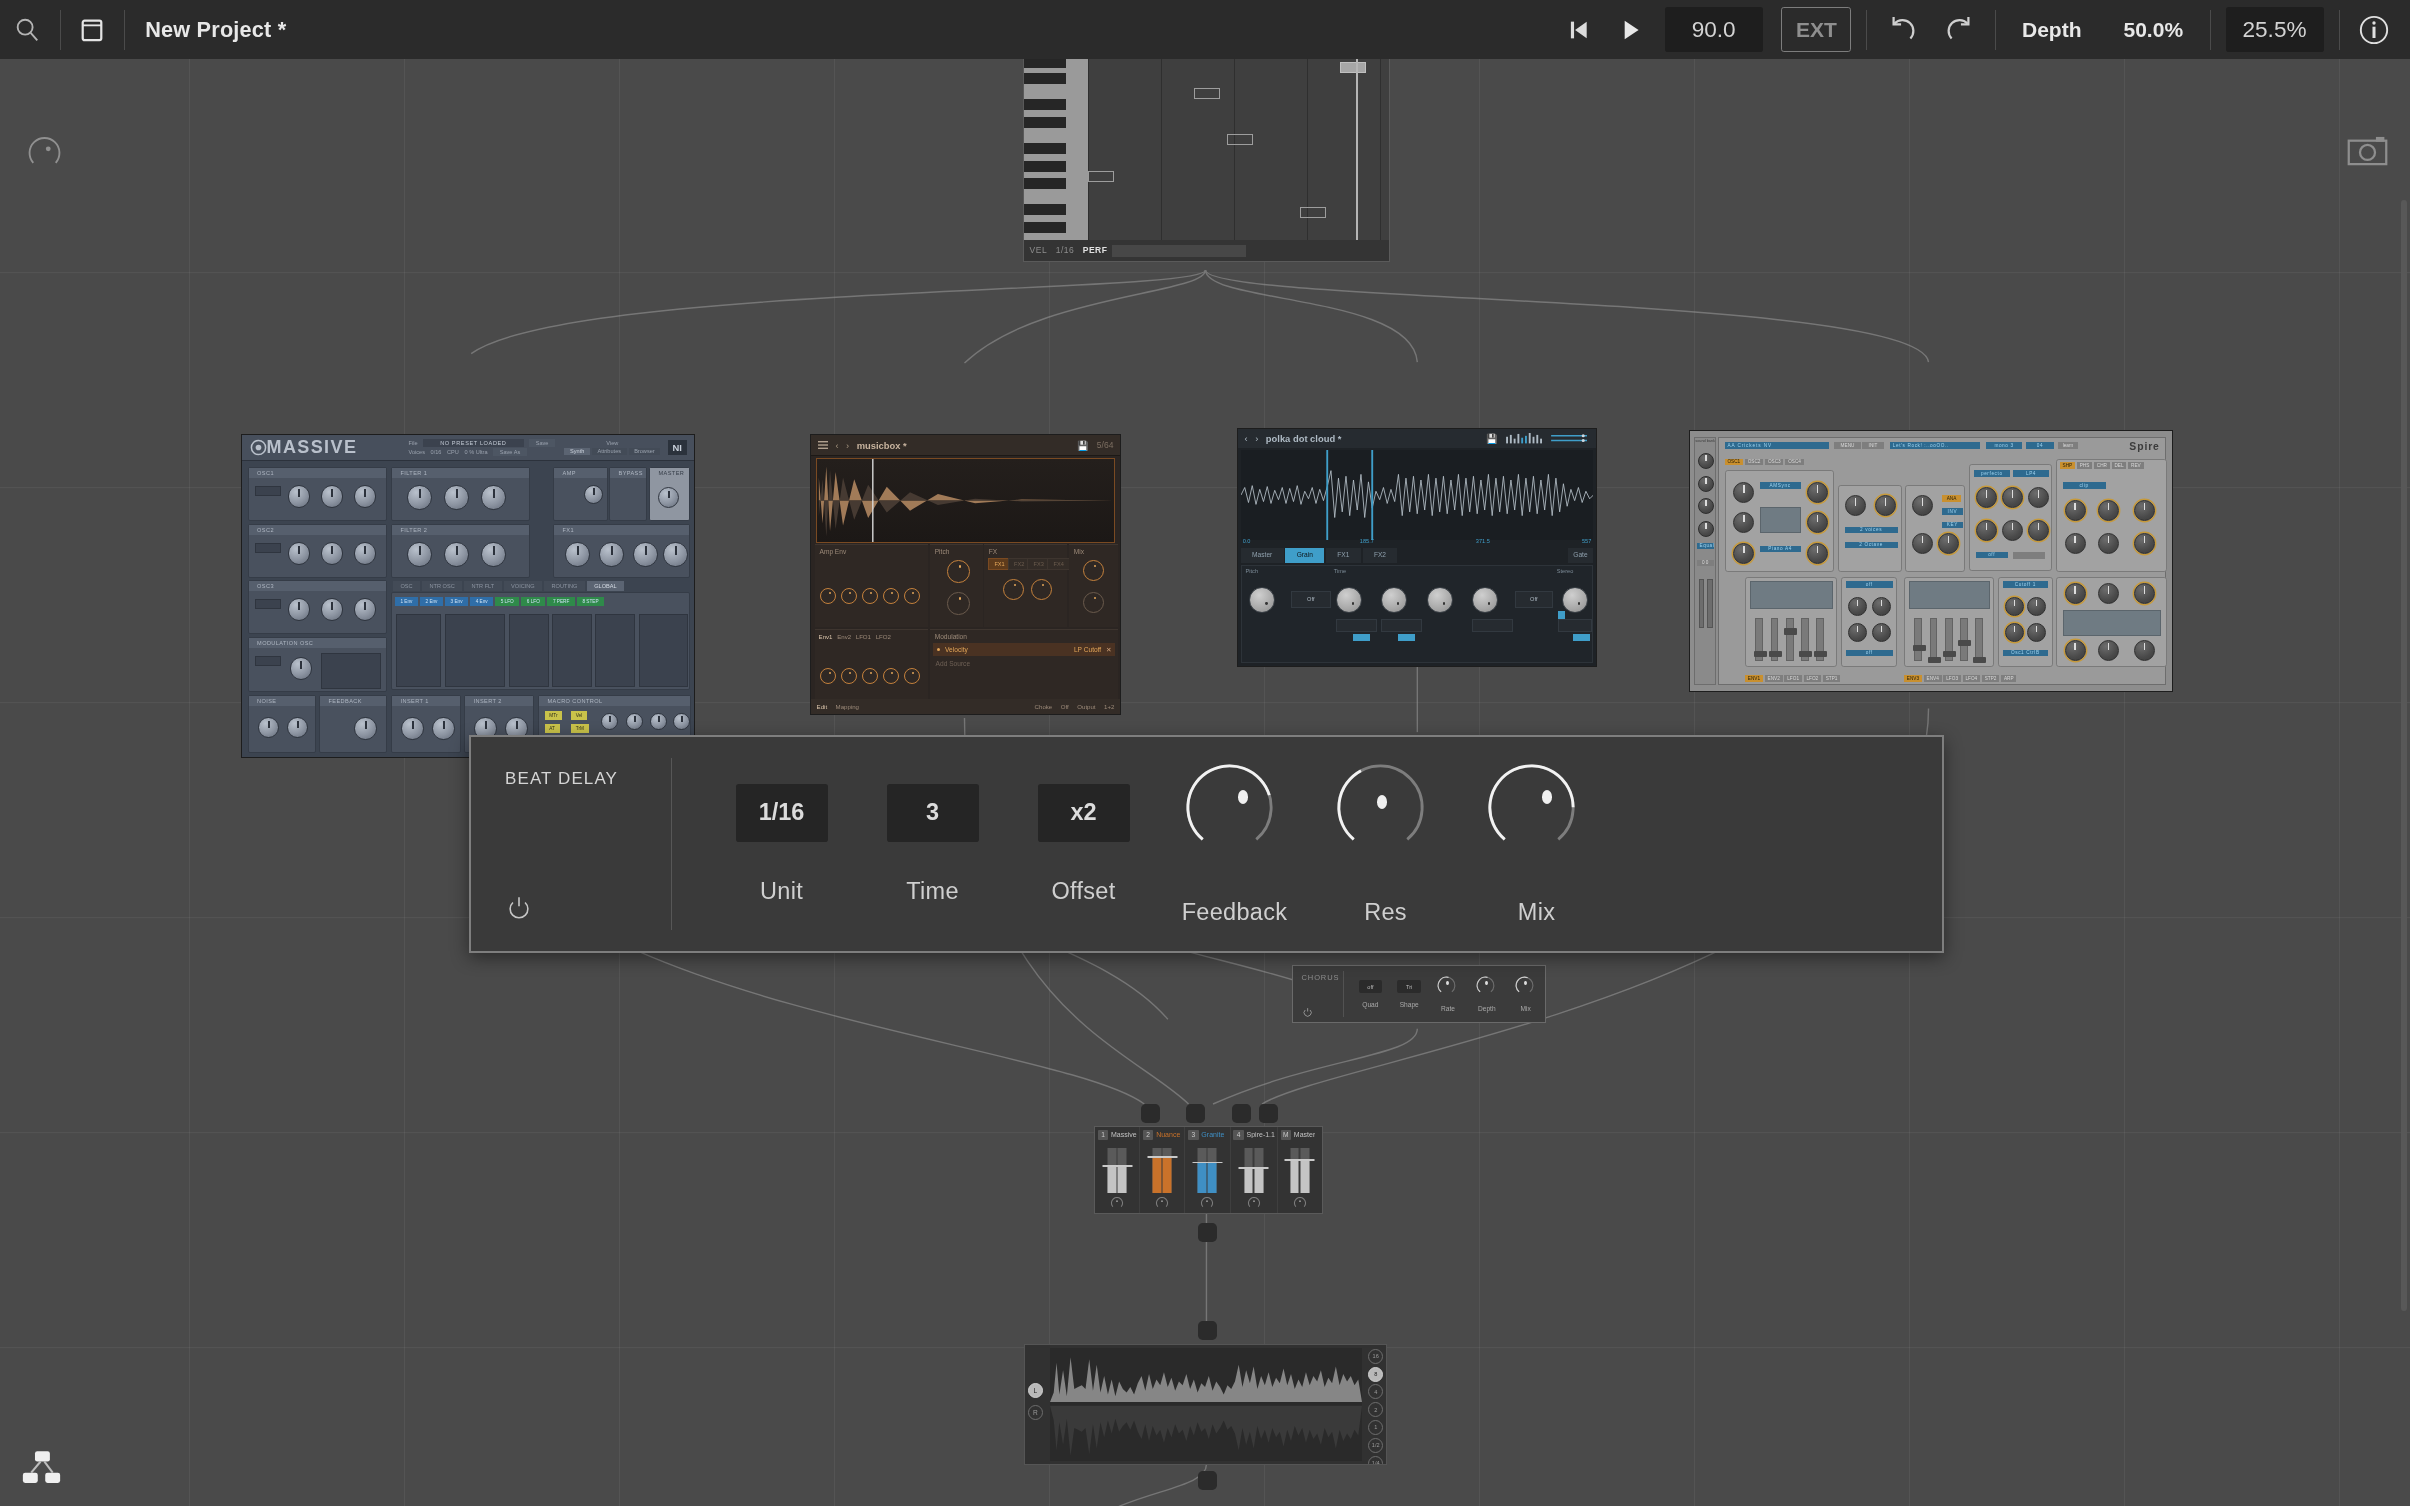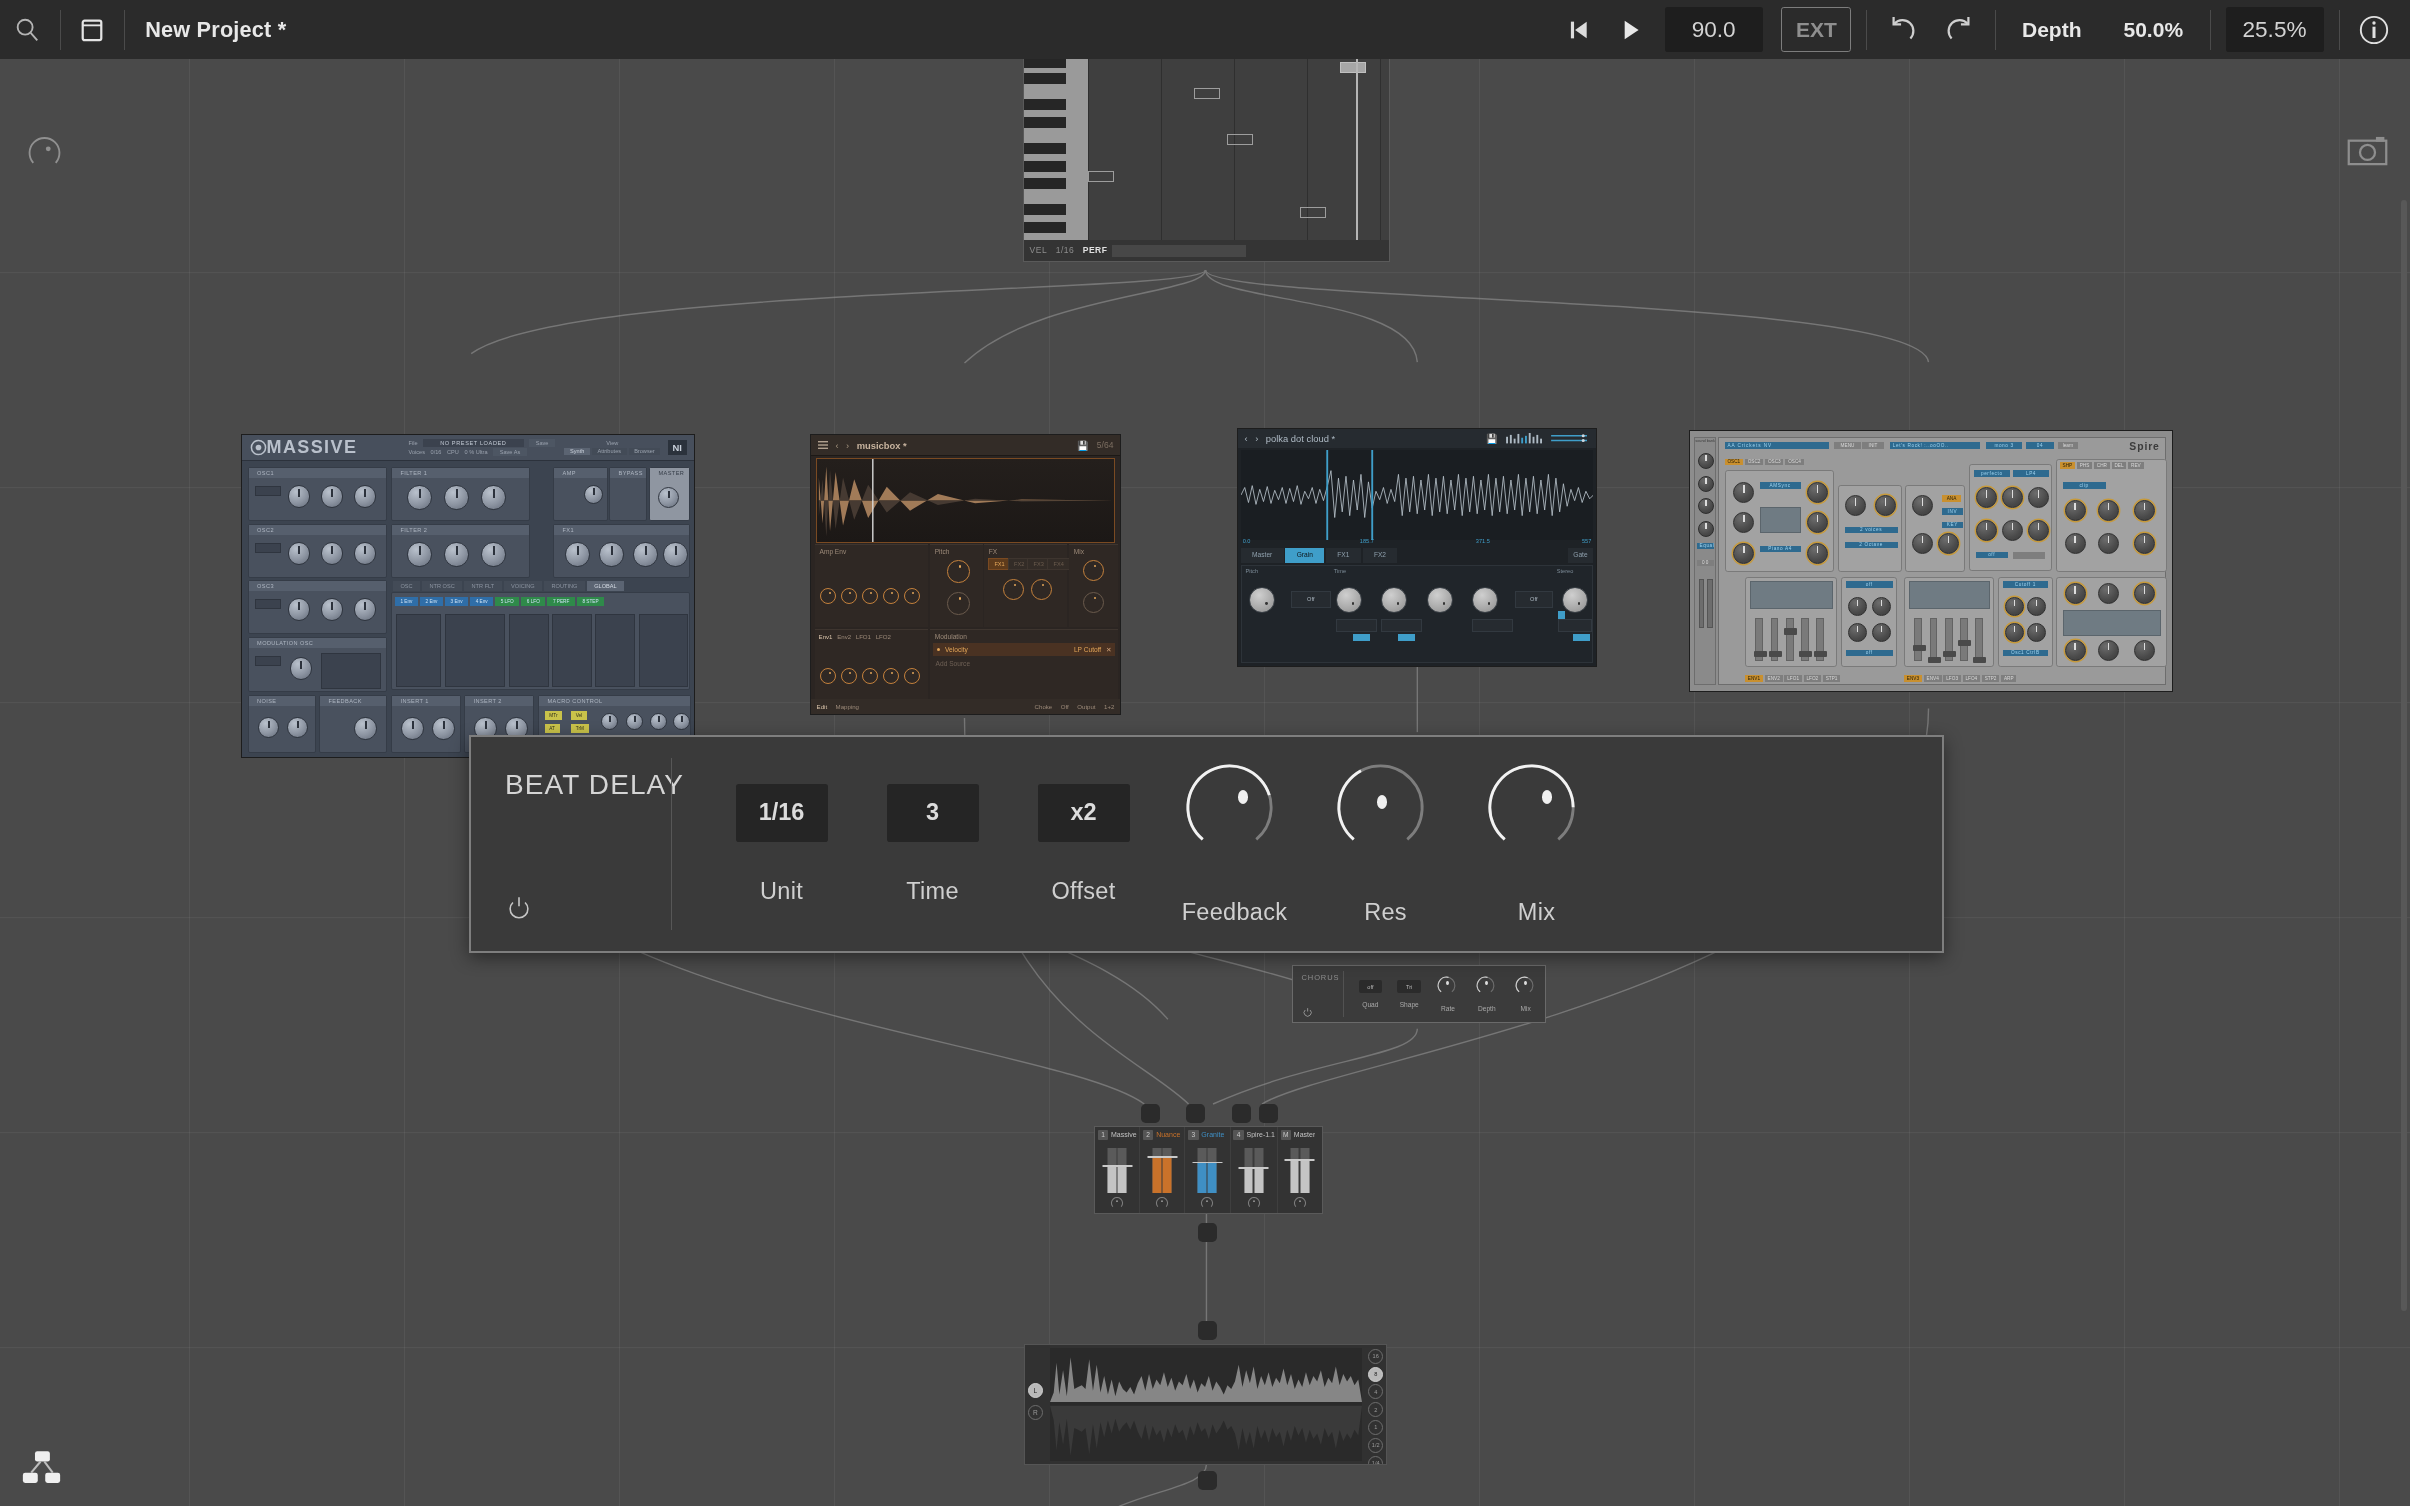--- a/index.html
+++ b/index.html
@@ -133,21 +133,21 @@
   .sp-amber{position:absolute;background:#c9902f;color:#2a2008;font-size:4.7px;padding:0.9px 2.8px;}
   .sp-gray{position:absolute;background:#7e7e7e;color:#d8d8d8;font-size:4.7px;padding:0.9px 2.8px;}
   .sp-sl{position:absolute;width:7.5px;background:#7a7a7a;border:0.9px solid #636363;}
   .sp-sl i{position:absolute;left:-2.8px;width:13px;height:6.6px;background:#4a4a4a;border-radius:0.9px;}
   .sp-graph{position:absolute;background:#6f7b83;border:0.9px solid #5b656c;}
 
   
   #beatdelay{position:absolute;left:469px;top:676px;width:1475px;height:218px;
     background:#3a3a3a;border:2.8px solid #7e7e7e;z-index:40;
     box-shadow:0 4.7px 17px rgba(0,0,0,.45);}
-  .bd-title{position:absolute;left:34px;top:32px;color:#d5d5d5;font-size:28px;
+  .bd-title{position:absolute;left:34px;top:32px;color:#d5d5d5;font-size:17px;
     letter-spacing:1.1px;}
   .bd-power{position:absolute;left:34px;bottom:28px;width:28px;height:28px;cursor:pointer;}
   .bd-div{position:absolute;left:200px;top:21px;bottom:21px;width:0.9px;background:#575757;}
   .bd-row{position:absolute;left:235px;top:0;right:0;bottom:0;display:flex;align-items:center;}
   .bd-cell{width:151px;display:flex;flex-direction:column;align-items:center;}
   .bd-valbox{width:92px;height:58px;background:#252525;border-radius:2.8px;
     display:flex;align-items:center;justify-content:center;color:#dcdcdc;
     font-size:23.5px;font-weight:bold;cursor:pointer;}
   .bd-lbl{margin-top:36px;color:#cfcfcf;font-size:23.5px;letter-spacing:0.3px;}
   .bd-knob{width:100px;height:100px;position:relative;cursor:pointer;}
@@ -547,21 +547,21 @@
       <span>Output</span>
       <span>1+2</span>
     </div>
 
   </div>
 
   <div class="plug" id="polka">
     <div class="pd-head">
       <span>‹</span>
       <span>›</span>
-      <span style="font-weight:normal">polka dot cloud *</span>
+      <span style="font-weight:bold">polka dot cloud *</span>
       <div style="flex:1"></div>
       <span style="color:#8fa0ad">💾</span>
       <svg width="38" height="10.4" viewBox="0 0 40 11">
         <rect x="0" y="4" width="2" height="7" fill="#aebac4"></rect>
           <rect x="4" y="2" width="2" height="9" fill="#aebac4"></rect>
         <rect x="8" y="6" width="2" height="5" fill="#aebac4"></rect>
           <rect x="12" y="1" width="2" height="10" fill="#aebac4"></rect>
         <rect x="16" y="5" width="2" height="6" fill="#3f9ec9"></rect>
           <rect x="20" y="3" width="2" height="8" fill="#3f9ec9"></rect>
         <rect x="24" y="0" width="2" height="11" fill="#aebac4"></rect>

